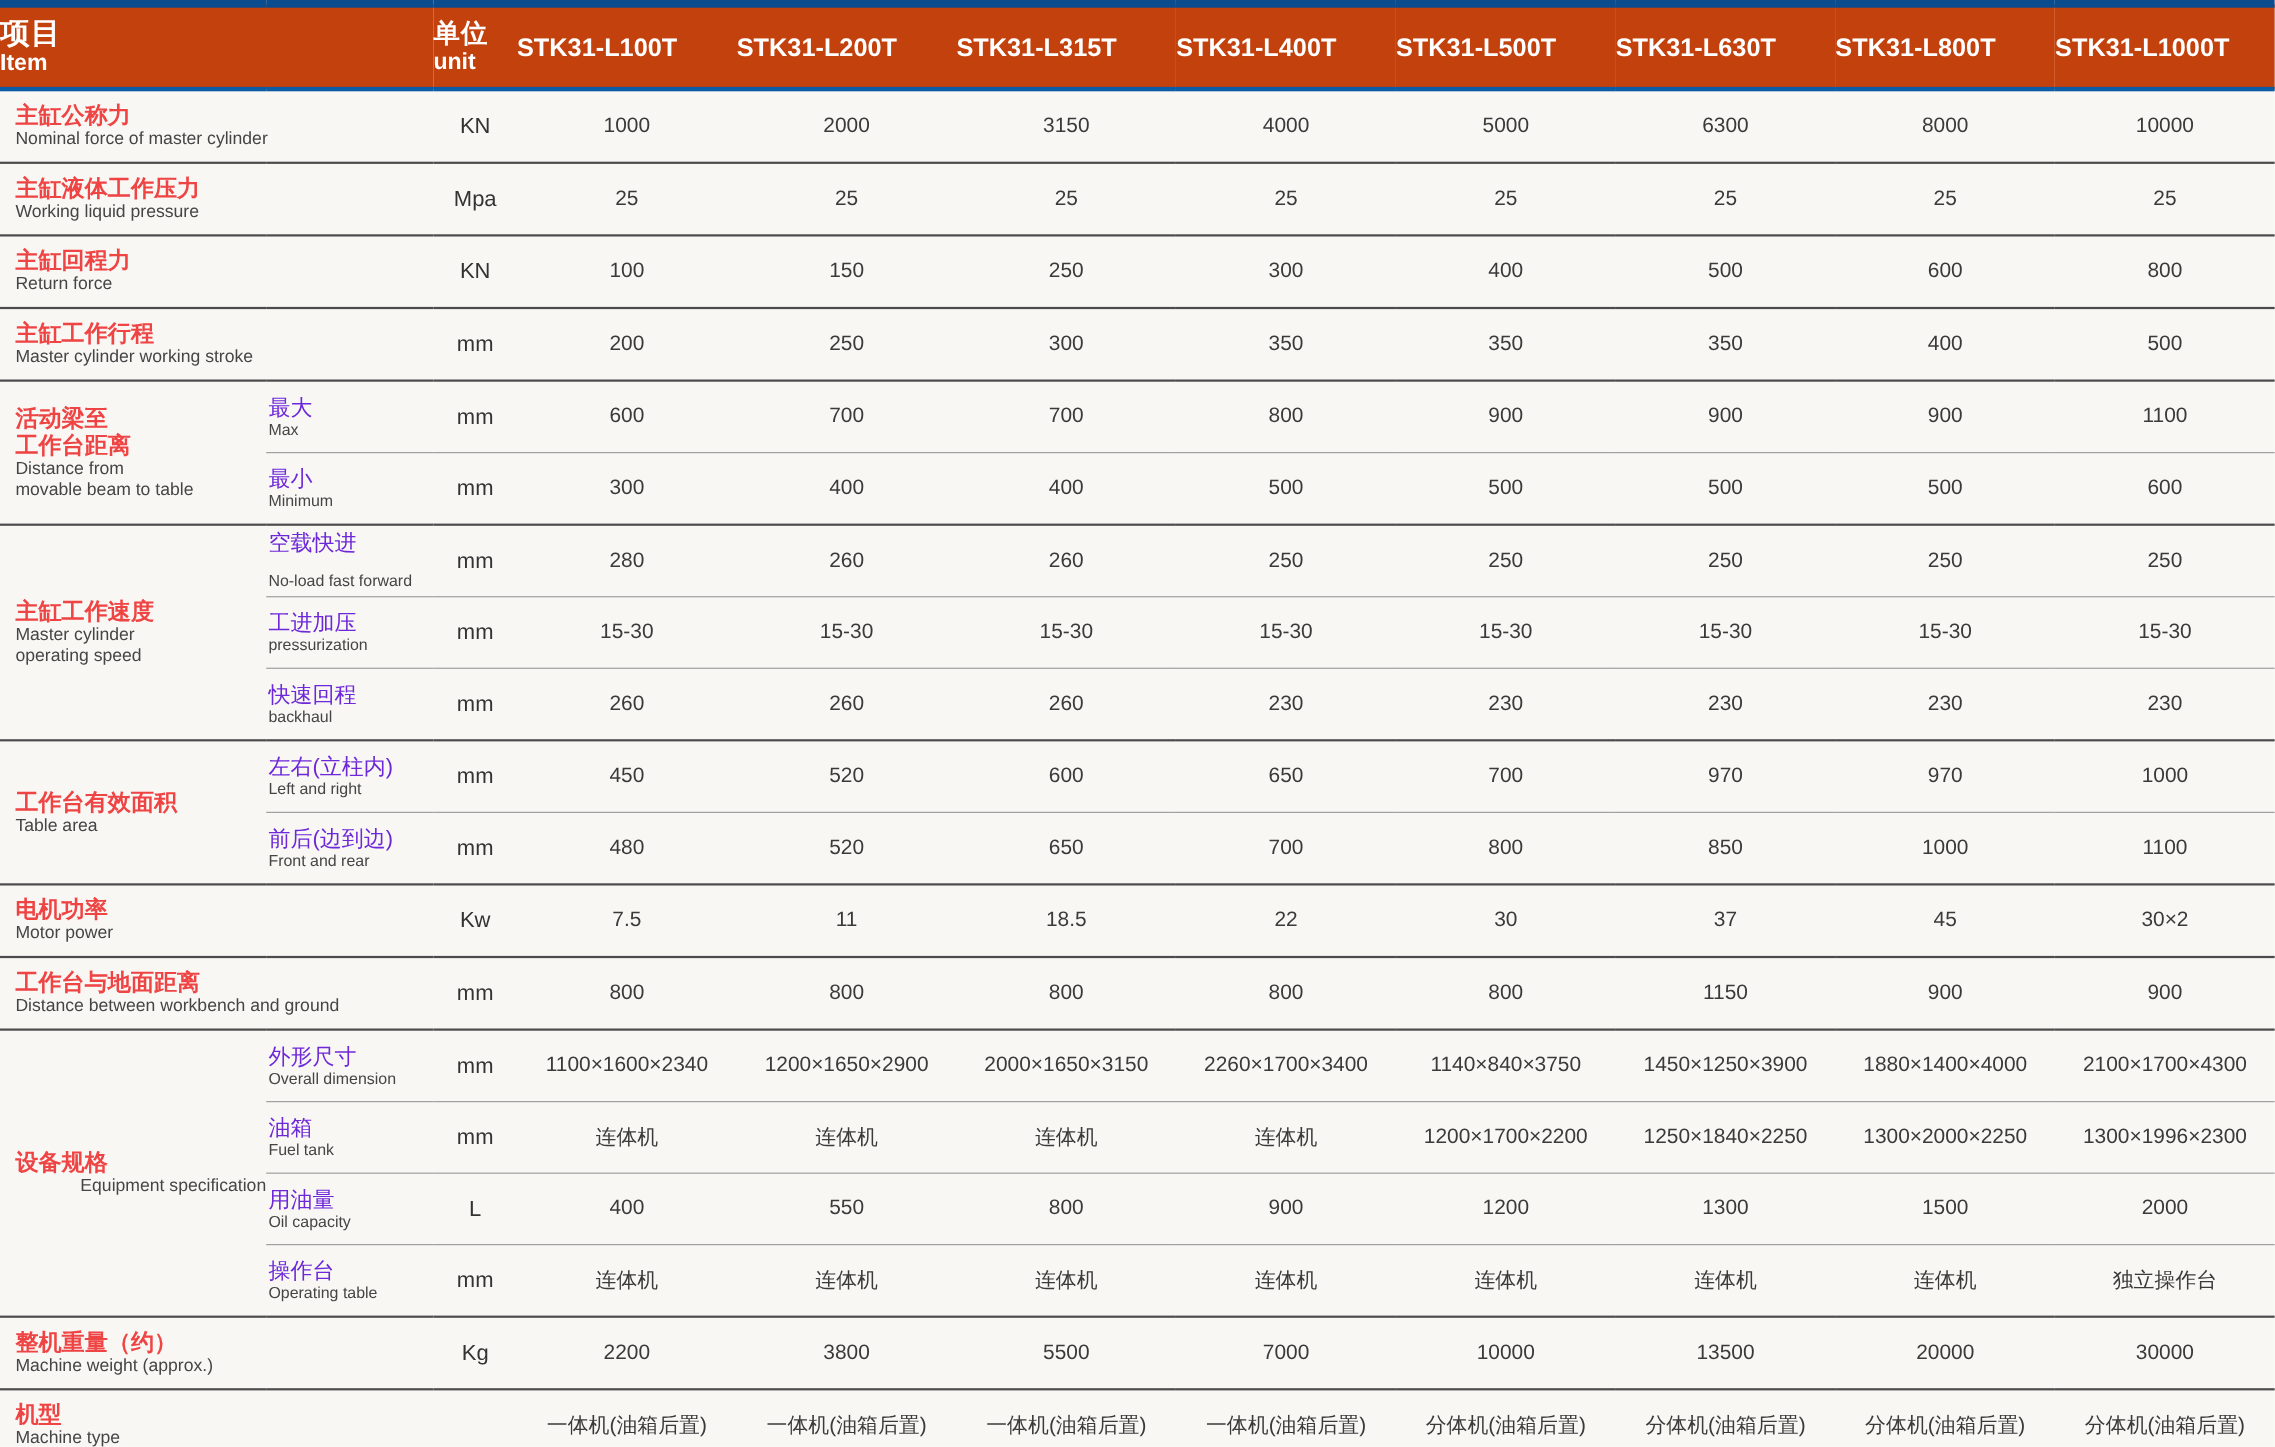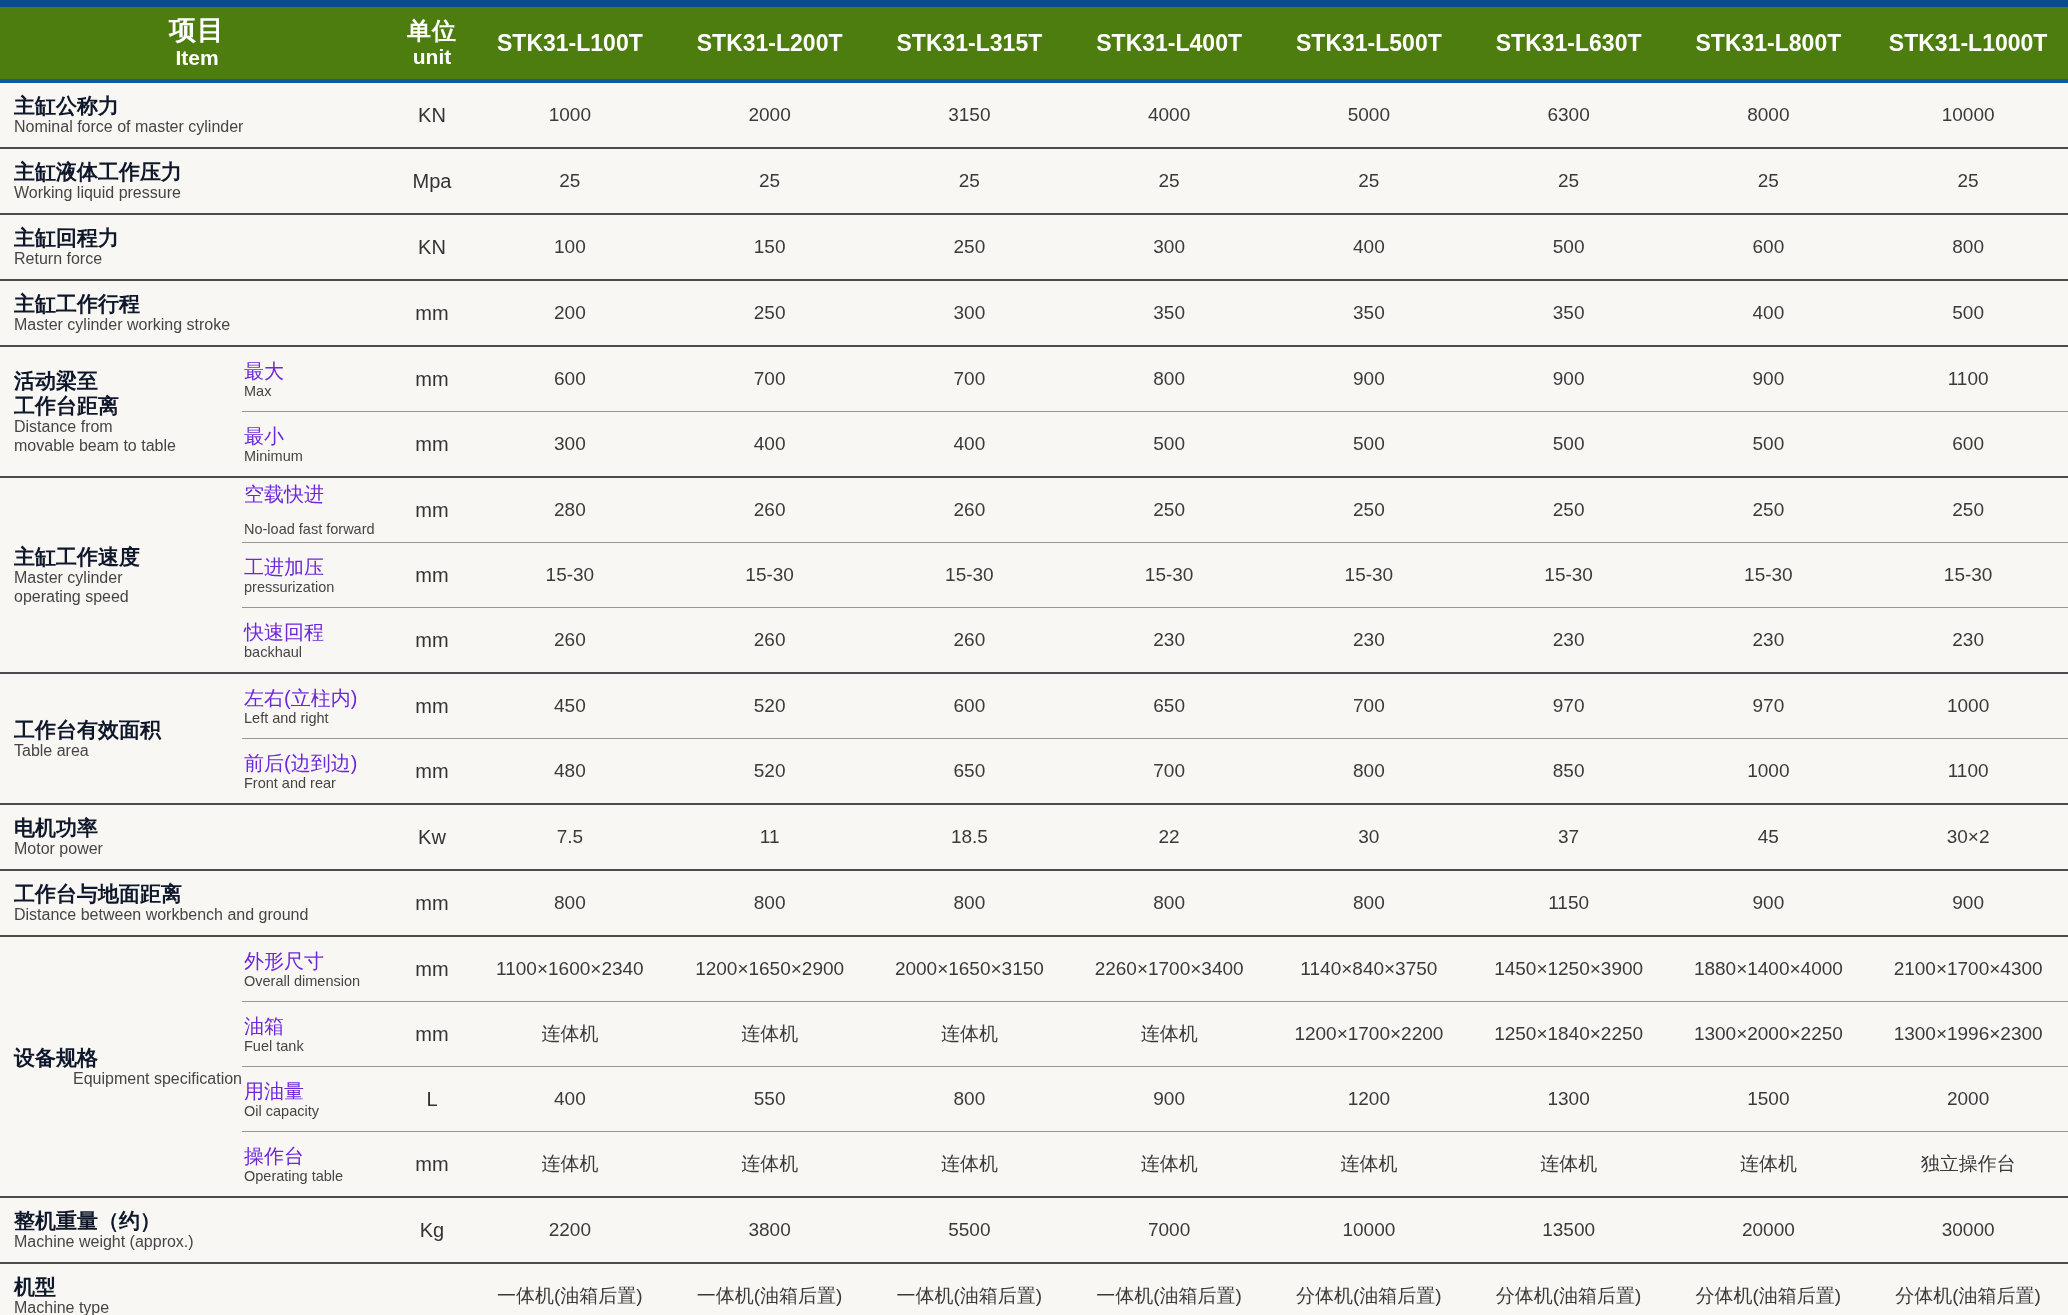--- a/index.html
+++ b/index.html
@@ -1,30 +1,30 @@
 <!DOCTYPE html>
 <html><head>
 <meta charset="utf-8">
 <style>
   html,body{margin:0;padding:0;background:#fdfdfc;}
   body{width:2068px;height:1315px;overflow:hidden;
        font-family:"Liberation Sans","DejaVu Sans",sans-serif;color:#3a3a3a;}
   table.spec{width:2068px;height:1300px;border-collapse:collapse;table-layout:fixed;
              background:#f8f7f4;}
   col.c-group{width:242px;} col.c-sub{width:152px;} col.c-unit{width:76px;}
-  thead th{background:#4d7c0f;color:#ffffff;vertical-align:middle;text-align:center;
+  thead th{background:#c2410c;color:#ffffff;vertical-align:middle;text-align:left;
            border-top:7px solid #0b4c8f;border-bottom:4px solid #0b5ba5;
            height:72px;padding:0;font-weight:bold;}
   thead .zh{font-size:27px;line-height:1.15;font-weight:bold;letter-spacing:1px;}
   thead .en{font-size:21px;line-height:1.15;font-weight:bold;}
   thead th.model{font-size:23px;letter-spacing:0;}
   td{vertical-align:middle;padding:0;height:64px;}
   td.lbl{padding-left:14px;text-align:left;}
   td.sublbl{padding-left:2px;text-align:left;}
-  .zh-l{font-size:21px;font-weight:bold;color:#0f172a;line-height:1.2;white-space:pre-line;}
+  .zh-l{font-size:21px;font-weight:bold;color:#ef4444;line-height:1.2;white-space:pre-line;}
   .en-l{font-size:16px;color:#454545;line-height:1.15;white-space:nowrap;}
   td.sublbl .zh-l{font-size:20px;font-weight:normal;color:#6d28d9;}
   td.sublbl .en-l{font-size:14.5px;}
   td.unit{text-align:center;font-size:20px;color:#333;}
   td.val{text-align:center;font-size:19px;color:#3a3a3a;white-space:nowrap;}
   .bt-major{border-top:2px solid #4b4b4b;}
   .bt-minor{border-top:1.2px solid #979797;}
   .bb-major{border-bottom:2.5px solid #4b4b4b;}
 </style>
 </head>

